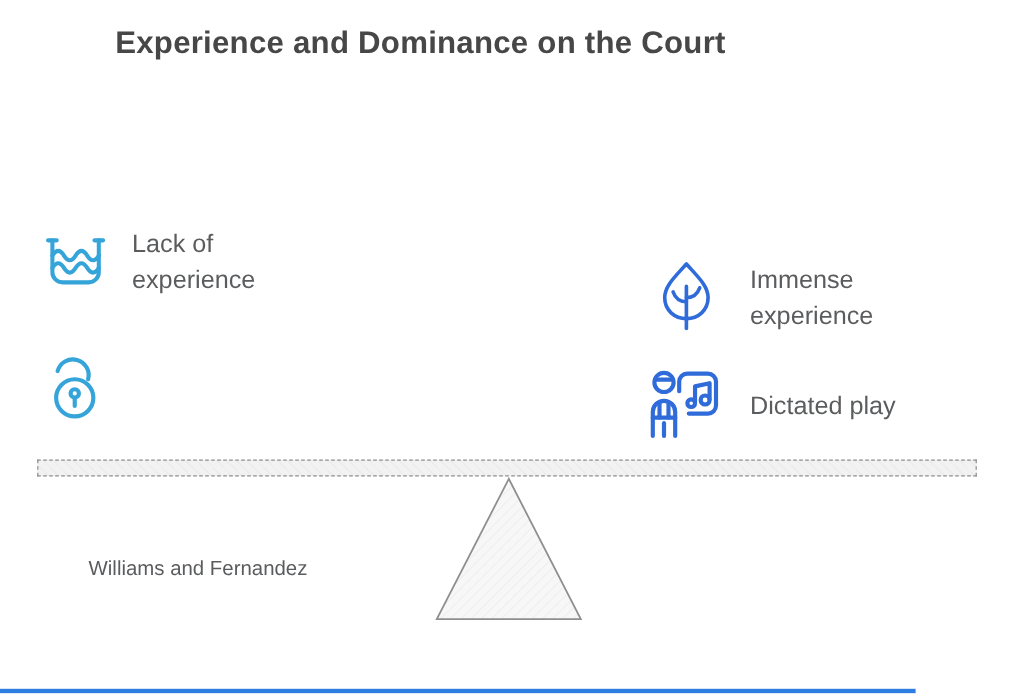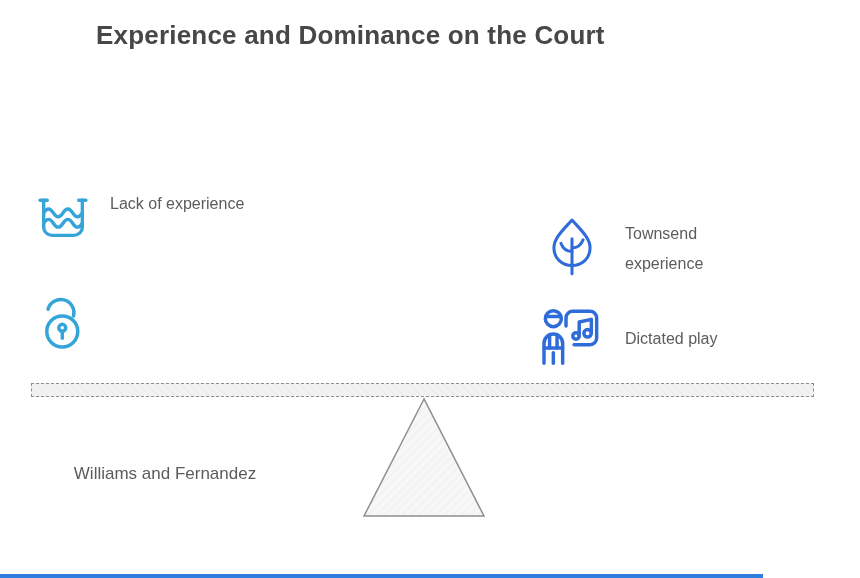--- a/index.html
+++ b/index.html
@@ -10,21 +10,21 @@
   .title {
     position:absolute; left:96px; top:20px;
     font-size:26px; font-weight:bold; color:#474747; letter-spacing:0.2px;
     white-space:nowrap;
   }
   .icon { position:absolute; }
   .icon svg { display:block; }
   .cyan { color:#35A4D9; }
   .blue { color:#2F6BD9; }
   .plabel {
-    position:absolute; font-size:16px; line-height:30px; color:#5B5C5E;
+    position:absolute; font-size:21px; line-height:30px; color:#5B5C5E;
   }
   .lbl-water  { left:110px; top:189px; width:170px; }
   .lbl-lock   { left:110px; top:294px; width:205px; }
   .lbl-leaf   { left:625px; top:219px; width:145px; }
   .lbl-person { left:625px; top:324px; width:205px; }
   .ic-water  { left:34px;  top:187px; }
   .ic-lock   { left:36px;  top:290px; }
   .ic-leaf   { left:544px; top:215px; }
   .ic-person { left:538px; top:302px; }
   .beam {
@@ -71,21 +71,21 @@
   </div>
 
   <div class="icon ic-leaf blue">
     <svg width="56" height="66" viewBox="0 0 48 56" fill="none" stroke="currentColor" stroke-width="2.6" stroke-linecap="round" stroke-linejoin="round">
       <path d="M24 4 C16 13 8.5 19.5 8.5 28 c0 9 7 15 15.5 15 s15.5 -6 15.5 -15 c0 -8.5 -7.5 -15 -15.5 -24 Z"></path>
       <path d="M24 20 V50"></path>
       <path d="M24 31 Q17 31 14.5 24"></path>
       <path d="M24 28 Q31 28 33.5 21"></path>
     </svg>
   </div>
-  <div class="plabel lbl-leaf">Townsend experience</div>
+  <div class="plabel lbl-leaf">Immense experience</div>
 
   <div class="icon ic-person blue">
     <svg width="64" height="64" viewBox="0 0 48 48" fill="none" stroke="currentColor" stroke-width="2.6" stroke-linecap="round" stroke-linejoin="round">
       <path d="M21 18 v-6 a5 5 0 0 1 5 -5 h13 a5 5 0 0 1 5 5 v15 a5 5 0 0 1 -5 5 H27"></path>
       <circle cx="28.5" cy="25.5" r="2.4"></circle>
       <circle cx="37.2" cy="23.5" r="2.8"></circle>
       <path d="M30.9 25 V15 L40 13 V23"></path>
       <circle cx="11.5" cy="12.5" r="6"></circle>
       <path d="M6.2 10.8 H16.8"></path>
       <path d="M4.5 46 V31 a7 7 0 0 1 7 -7 a7 7 0 0 1 7 7 V46"></path>

